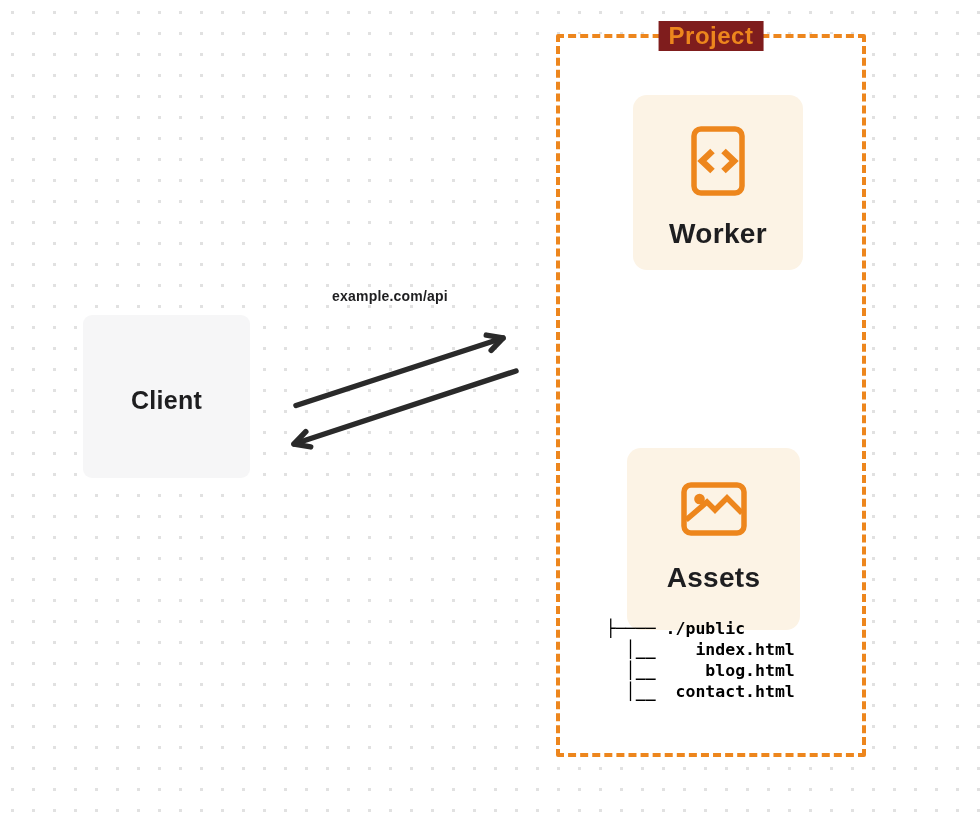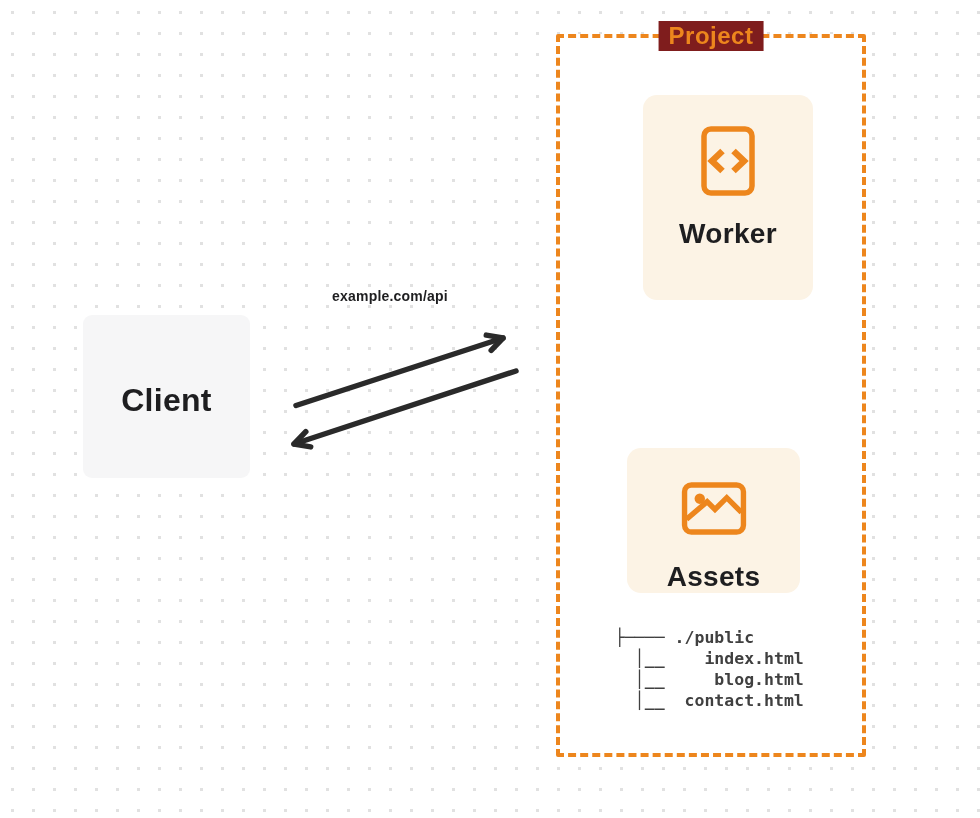--- a/index.html
+++ b/index.html
@@ -22,21 +22,21 @@
     background-size:21px 21px;
     background-position:2px 2px;
   }
   
   .client-box{
     position:absolute;left:83px;top:315px;width:167px;height:163px;
     background:var(--client_bg);border-radius:9px;
     display:flex;align-items:center;justify-content:center;
   }
   .node-label{
-    font-size:32px;font-weight:bold;color:var(--text);letter-spacing:.3px;margin-top:8px;
+    font-size:25px;font-weight:bold;color:var(--text);letter-spacing:.3px;margin-top:8px;
   }
   
   .request-label{
     position:absolute;left:270px;top:288px;width:240px;
     text-align:center;font-size:14px;font-weight:bold;color:var(--text);
     letter-spacing:.2px;
   }
   
   .arrows{position:absolute;left:270px;top:315px;width:260px;height:145px;}
   .arrow-line{stroke:var(--arrow);stroke-width:5.5;fill:none;
@@ -51,35 +51,35 @@
     position:absolute;top:-17px;left:50%;transform:translateX(-50%);
     background:#7f1d1d;padding:0 10px;
     font-size:24px;font-weight:bold;color:var(--accent);letter-spacing:.5px;
     white-space:nowrap;line-height:30px;
   }
   
   .card{
     position:absolute;background:var(--card_bg);border-radius:14px;
     display:flex;flex-direction:column;align-items:center;
   }
-  .card.worker{left:83px;top:57px;width:170px;height:205px;}
-  .card.assets{left:67px;top:410px;width:173px;height:145px;}
+  .card.worker{left:73px;top:57px;width:170px;height:175px;}
+  .card.assets{left:67px;top:410px;width:173px;height:182px;}
   .card .icon{color:var(--accent);display:block;}
   .card.worker .icon{margin-top:31px;}
   .card.assets .icon{margin-top:34px;}
   .card-label{
     font-size:28px;font-weight:bold;color:var(--text);letter-spacing:.3px;
   }
   .card.worker .card-label{margin-top:22px;}
   .card.assets .card-label{margin-top:26px;}
   
   .file-tree{
-    position:absolute;left:46px;top:580px;margin:9px;
+    position:absolute;left:46px;top:580px;margin:0;
     font-family:"DejaVu Sans Mono",monospace;
-    font-size:16.5px;font-weight:bold;line-height:21px;color:#404040;
+    font-size:16.5px;font-weight:bold;line-height:21px;color:#000000;
     white-space:pre;
   }
 </style>
 </head>
 <body>
 
 <div class="canvas">
 
   <div class="client-box">
     <span class="node-label">Client</span>

